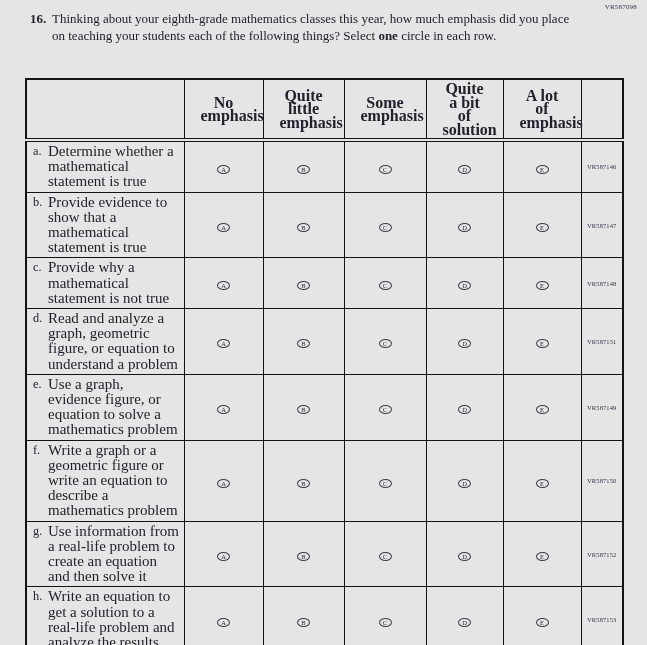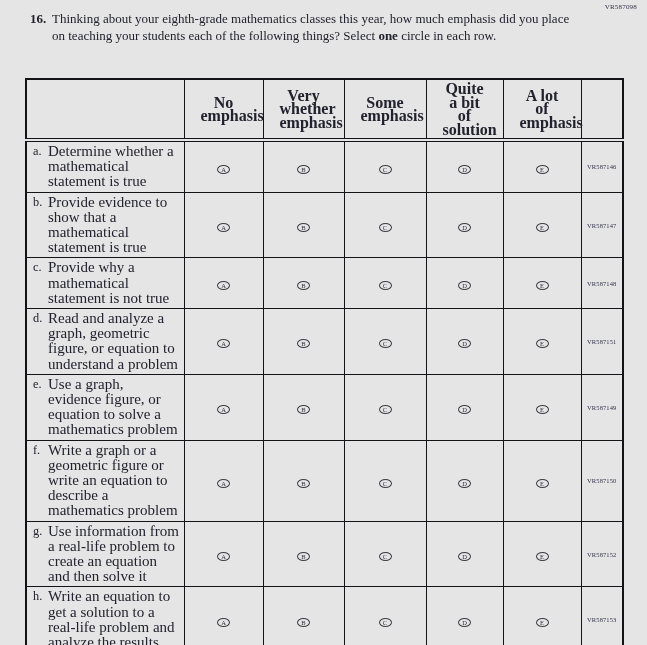--- a/index.html
+++ b/index.html
@@ -132,21 +132,21 @@
       <col style="width:82px">
       <col style="width:77px">
       <col style="width:78px">
       <col style="width:42px">
     </colgroup>
     <thead>
       <tr>
         <th></th>
         <th>No
 emphasis</th>
-        <th>Very whether
+        <th>Quite little
 emphasis</th>
         <th>Some
 emphasis</th>
         <th>Quite a bit
 of solution</th>
         <th>A lot of
 emphasis</th>
         <th></th>
       </tr>
     </thead>

